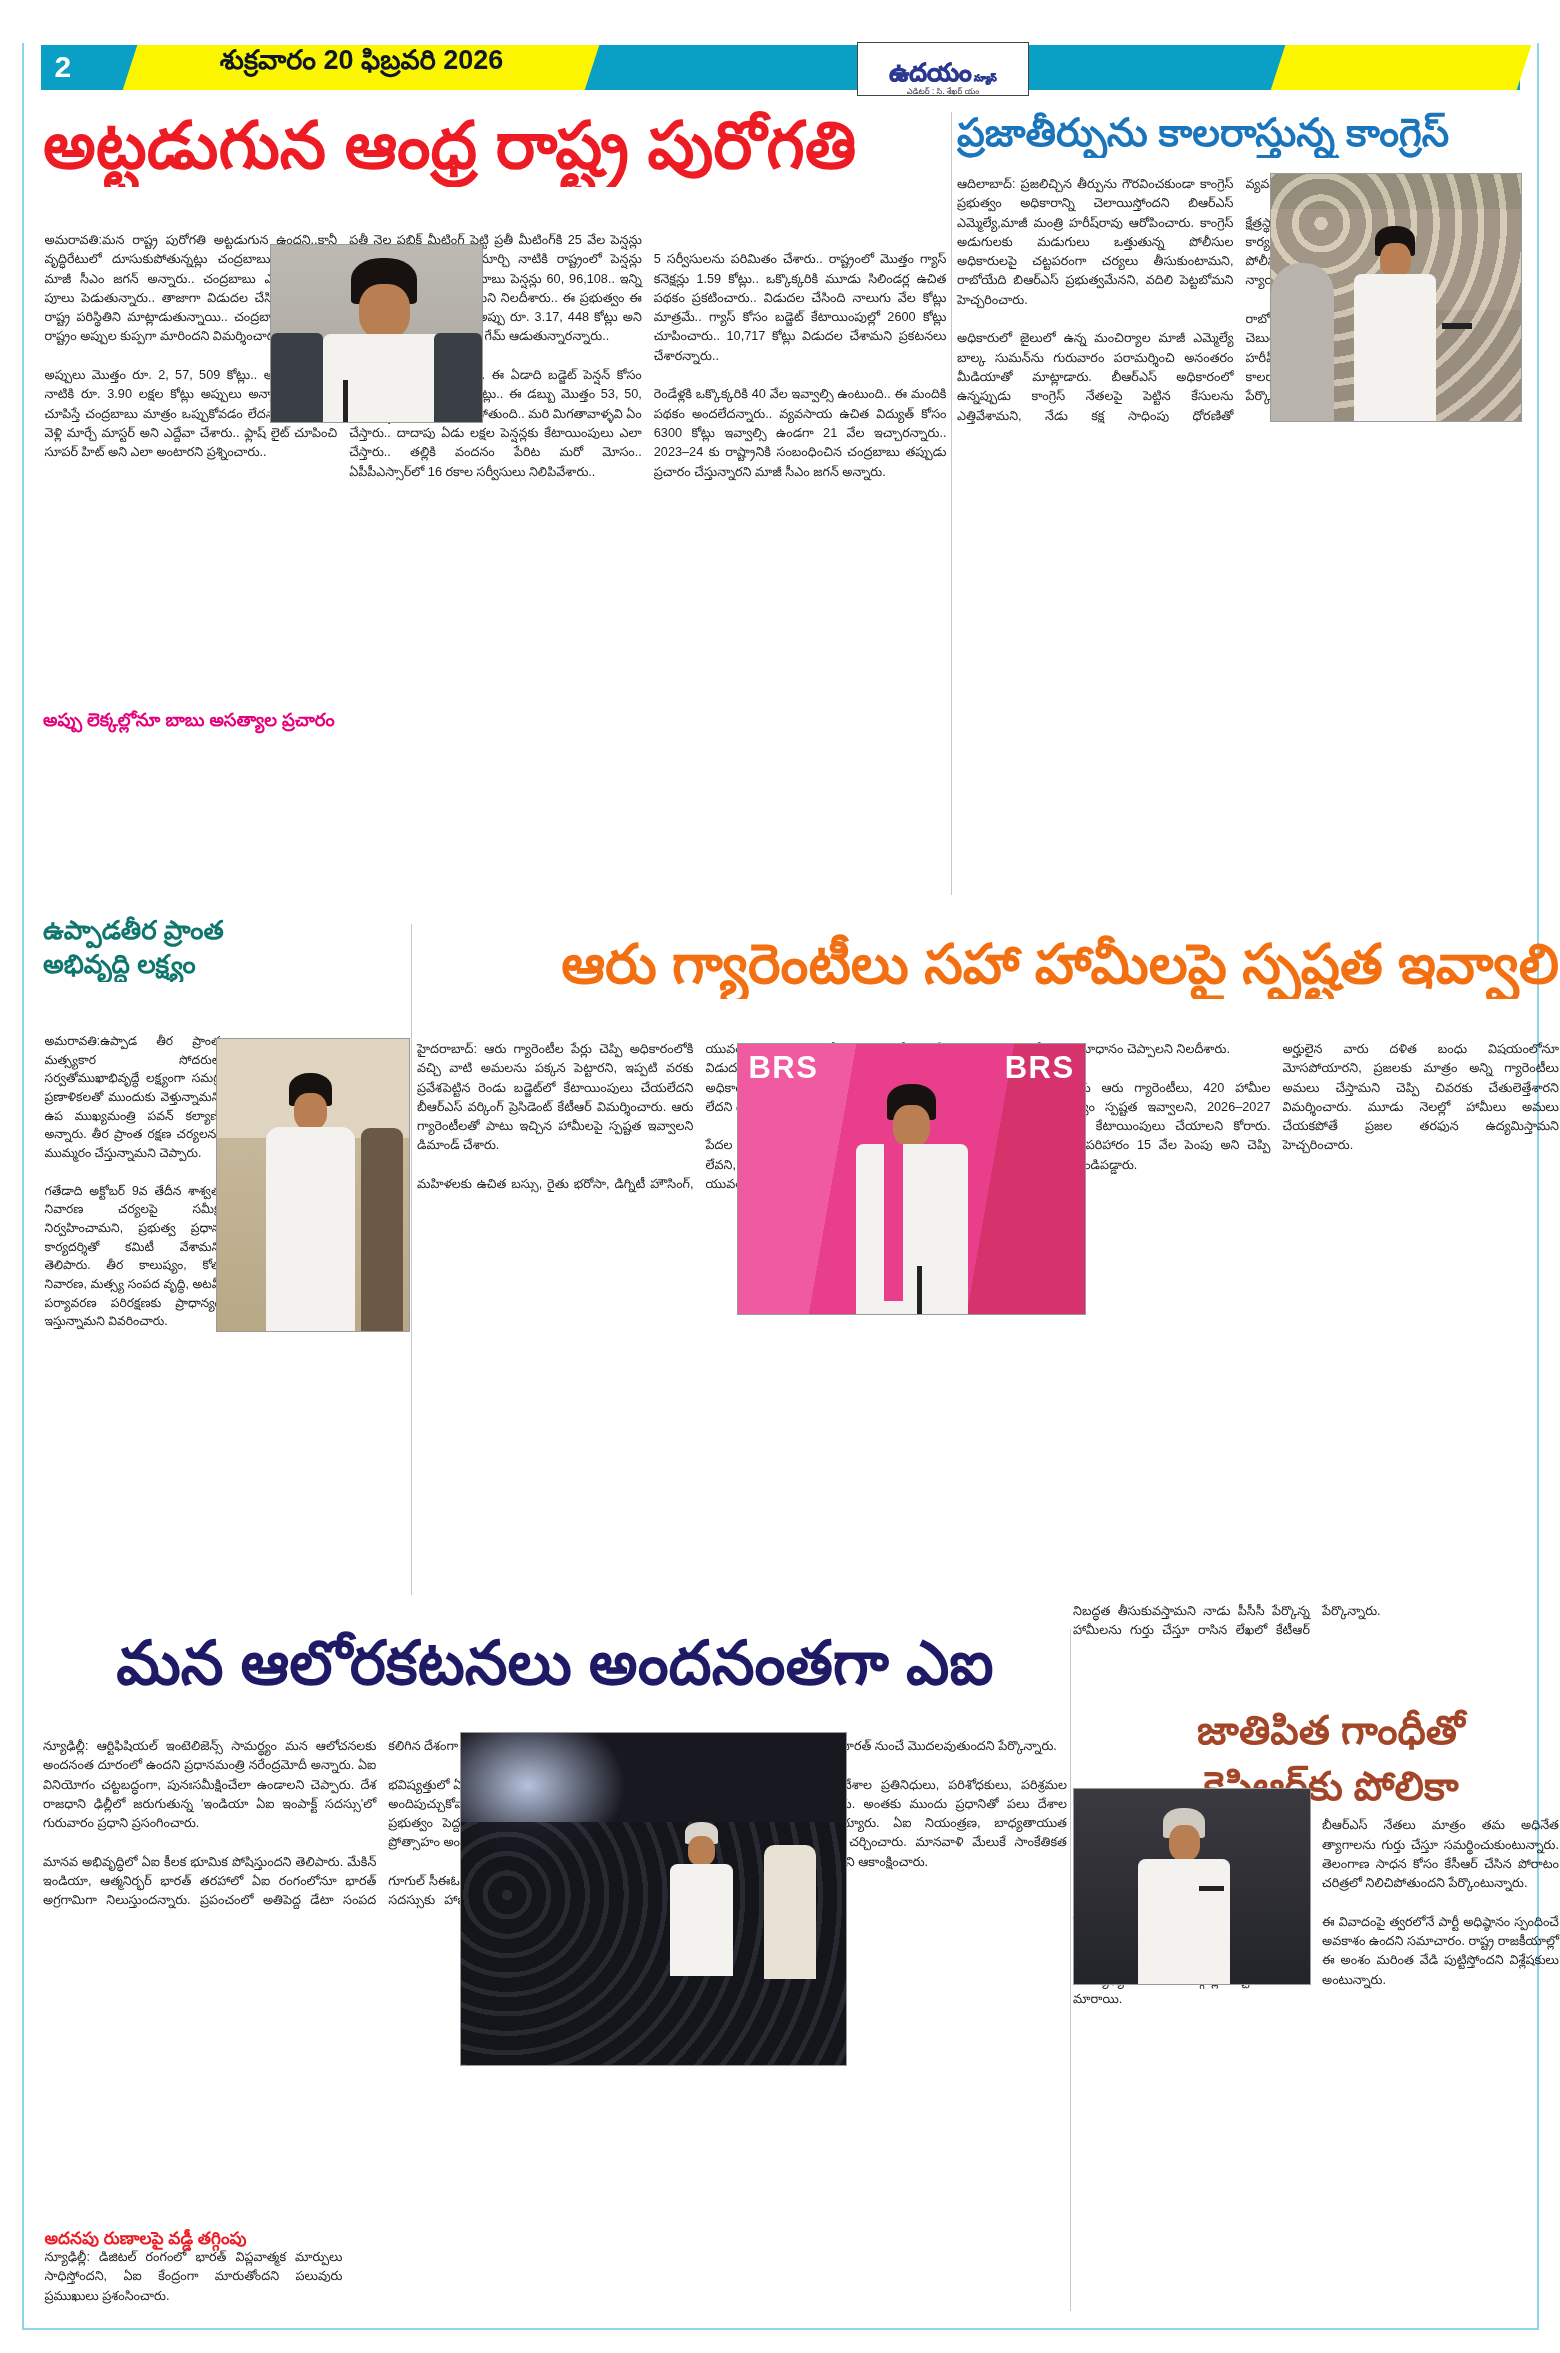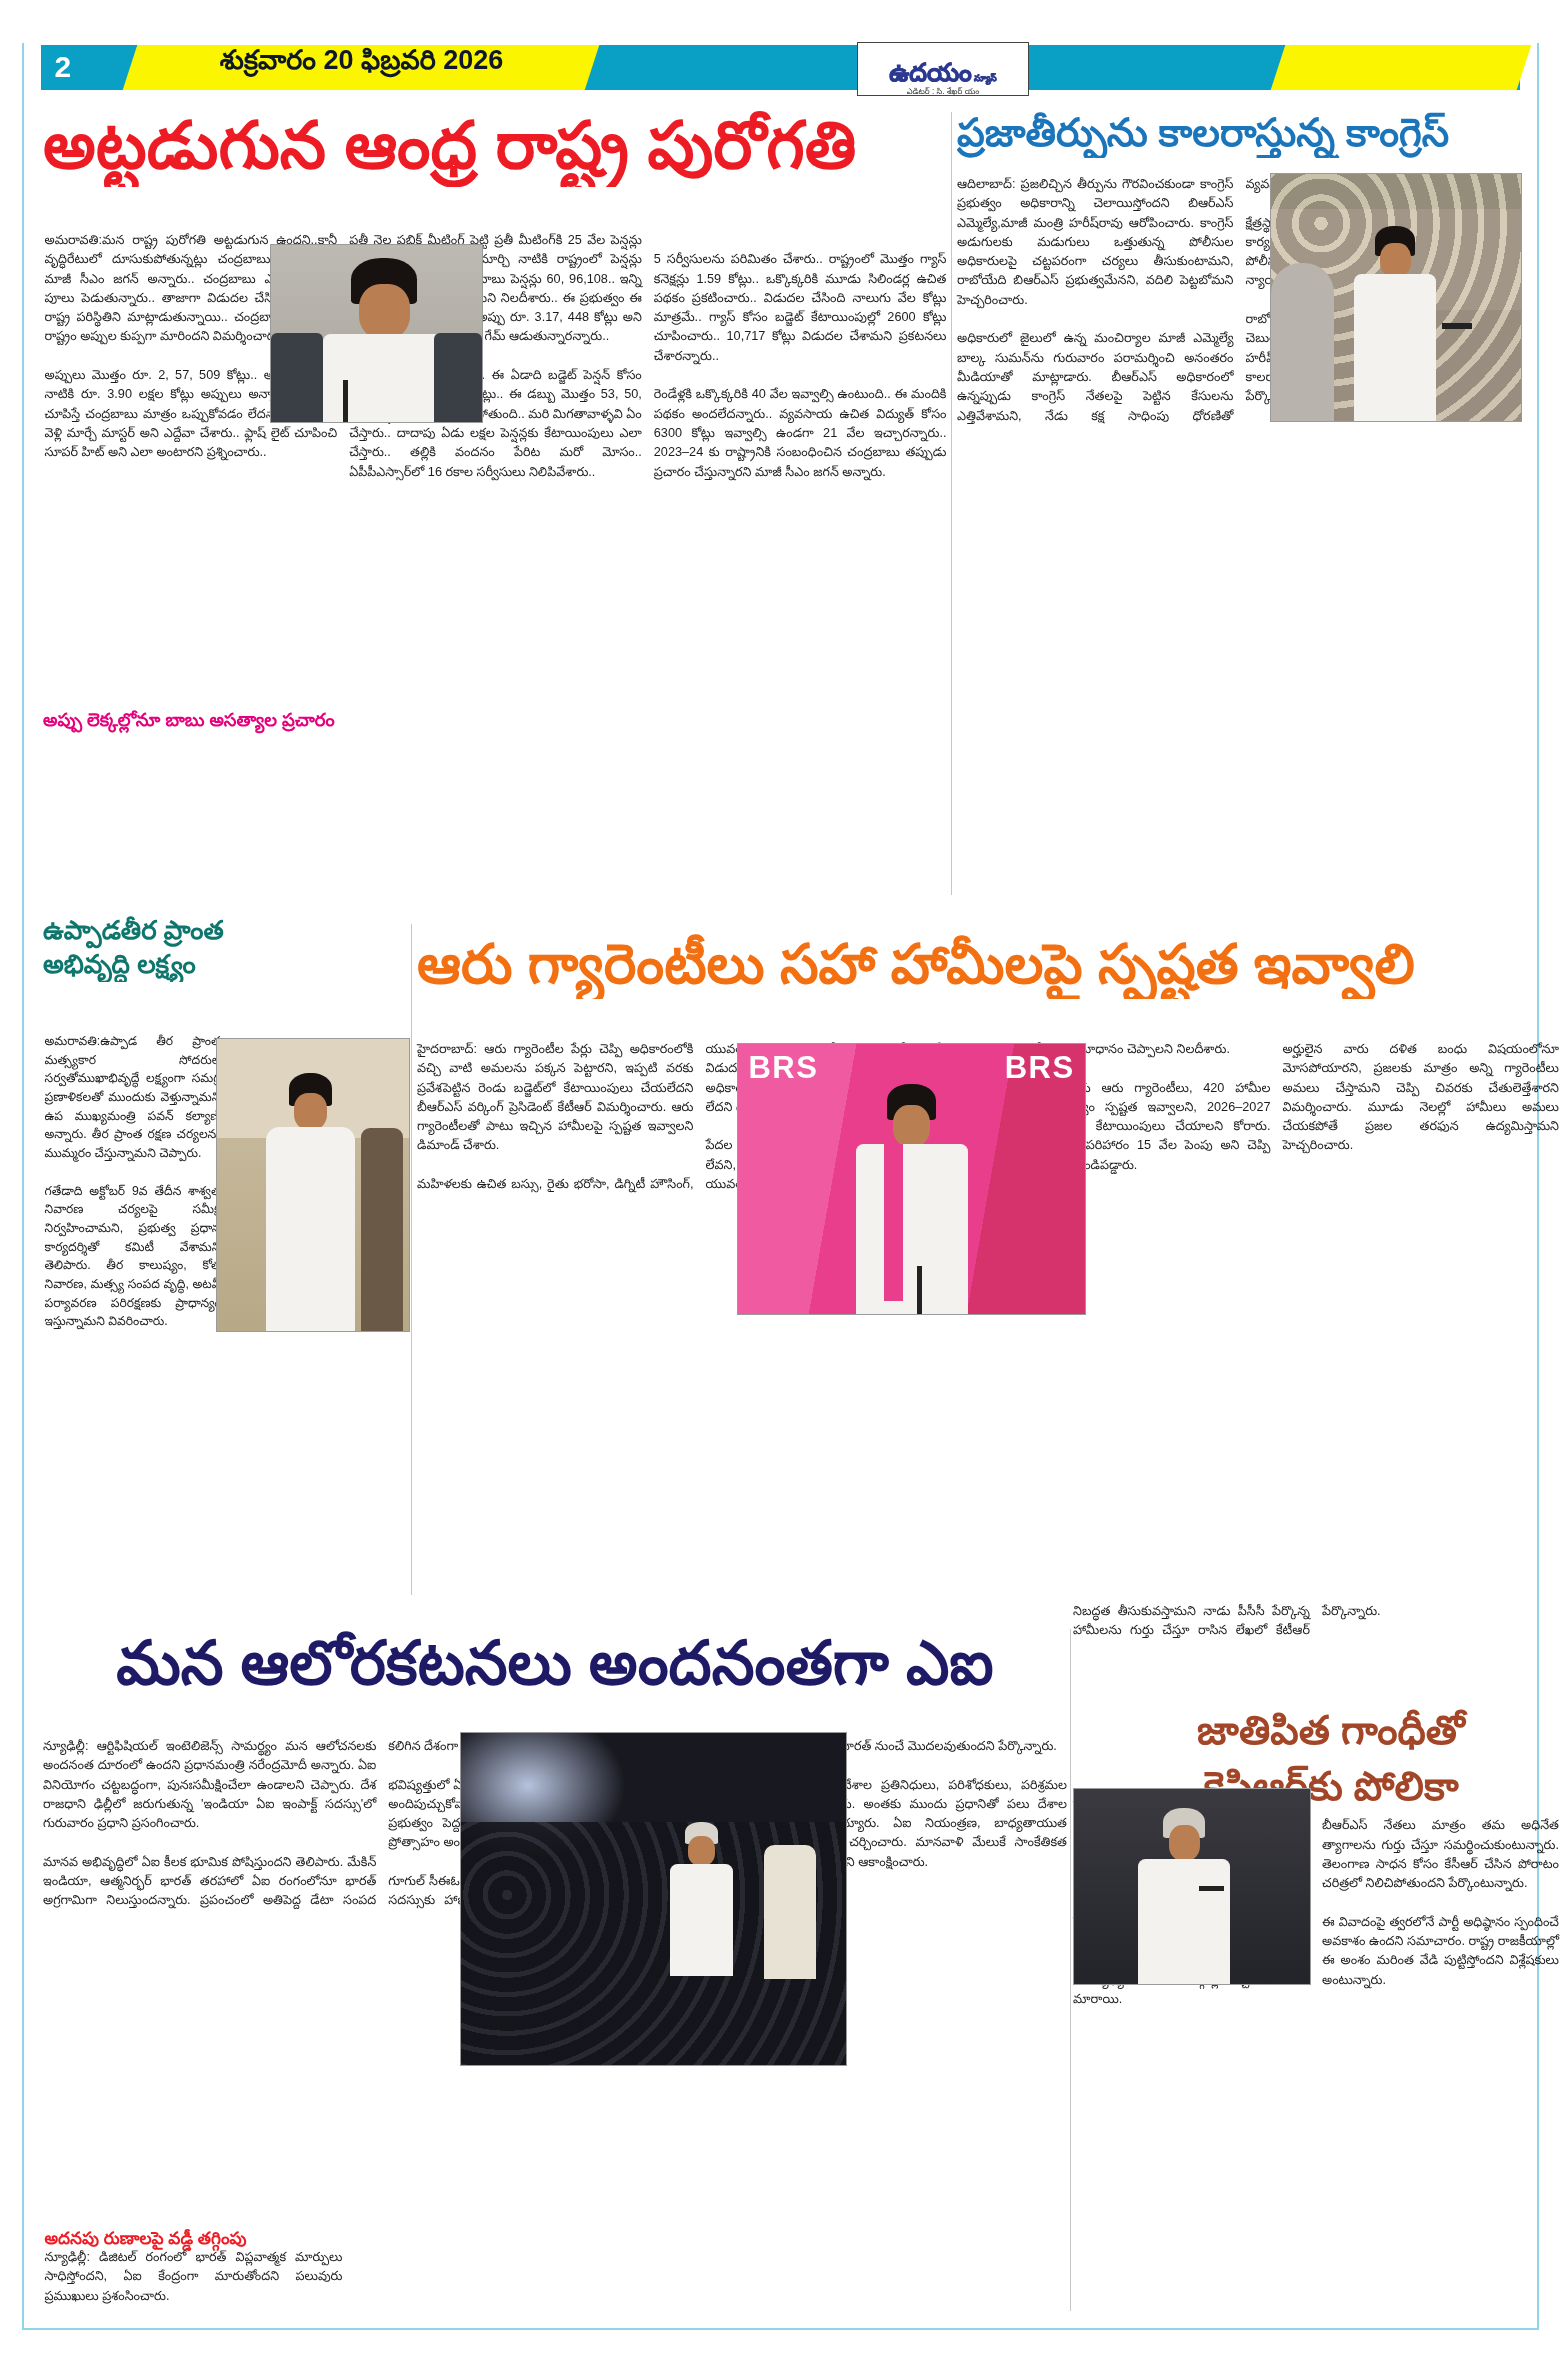--- a/index.html
+++ b/index.html
@@ -43,21 +43,21 @@
   .a2-photo{right:0;top:64px;width:250px;height:247px;
             background:linear-gradient(#74825e 0 14%,#c9c0ae 14% 55%,#8e867b 55% 100%);}
   
   .a3{left:43px;top:914px;width:367px;height:689px;}
   .a3 .hl{font-size:26px;color:#0f766e;text-align:left;white-space:normal;line-height:1.3;}
   .a3-body{left:1.5px;right:1.5px;top:118px;bottom:1.5px;column-count:2;font-size:12.3px;}
   .a3-photo{right:0;top:124px;width:192px;height:292px;
             background:linear-gradient(#cdbfa4,#b7a popup886) ;background:linear-gradient(#cdbfa4,#b7a886);}
   
   .a4{left:417px;top:930px;width:1142px;height:674px;}
-  .a4 .hl{font-size:55px;color:#f26f12;text-align:left;}
+  .a4 .hl{font-size:55px;color:#f26f12;text-align:right;}
   .a4-body{left:0;right:0;top:110px;bottom:1.5px;column-count:4;}
   .a4-photo{left:320px;top:113px;width:347px;height:270px;
             background:linear-gradient(100deg,#ef5aa0 0 30%,#e83e8c 30% 70%,#d6336c 70% 100%);}
   .brs-label{position:absolute;color:#fff;font-weight:bold;font-size:31px;letter-spacing:1.5px;}
   
   .a5{left:43px;top:1625px;width:1024px;height:693px;}
   .a5 .hl{font-size:61px;color:#1e1a66;text-align:center;}
   .a5-body{left:0;right:0;top:112px;bottom:1.5px;column-count:3;}
   .a5-photo{left:417px;top:107px;width:385px;height:332px;background:#181820;}
   .a5-sub{left:1.5px;top:593px;width:298px;color:#ed1c24;font-size:17px;}

